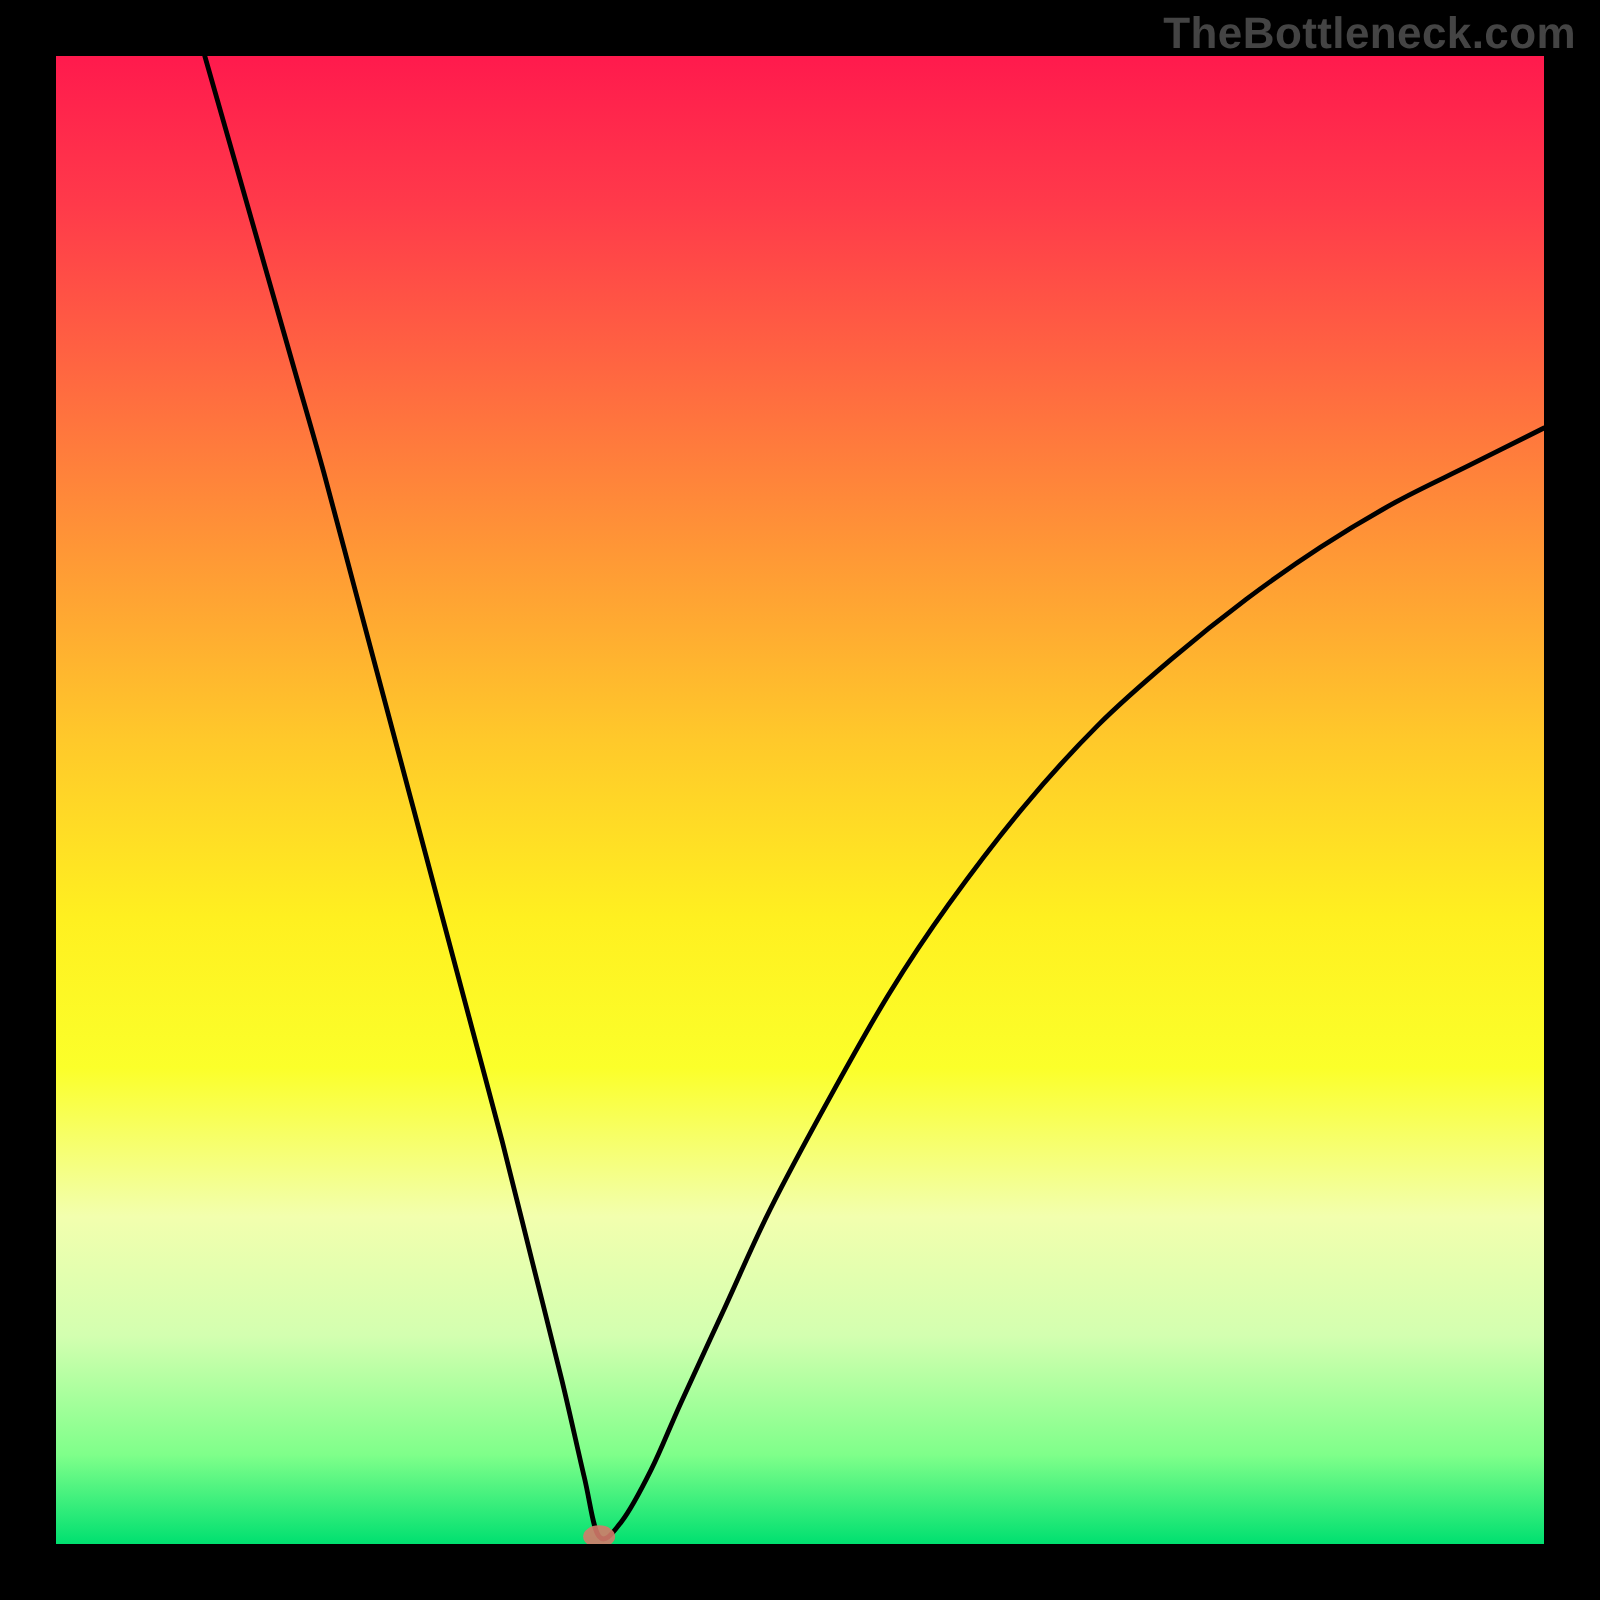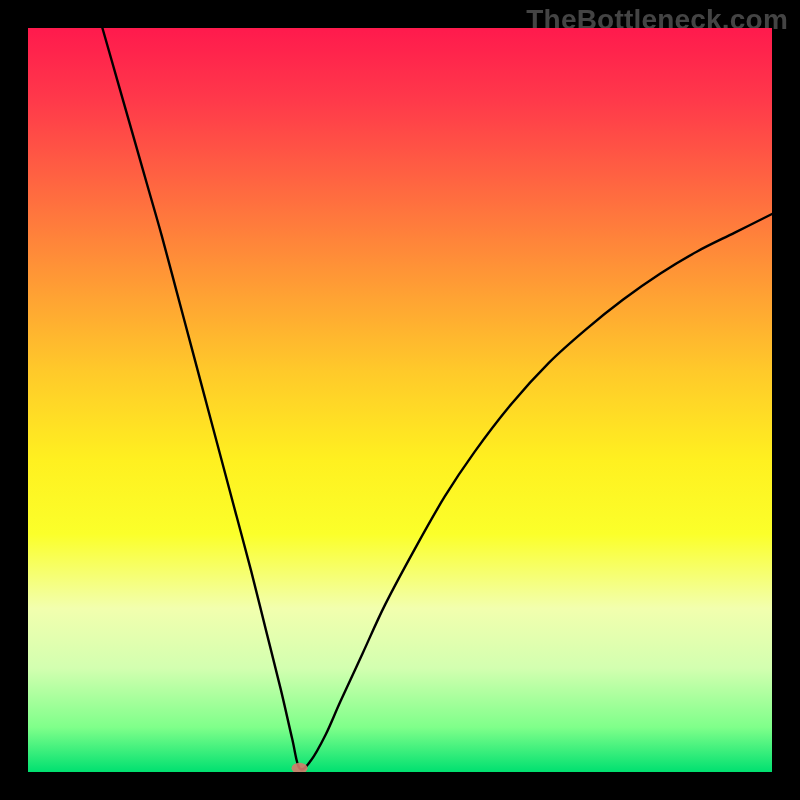--- a/index.html
+++ b/index.html
@@ -26,21 +26,21 @@
       #fbff2a 68%,
       #f2ffae 78%,
       #d3ffb0 86%,
       #7fff8a 94%,
       #00e070 100%);
   }
   .watermark {
     position: absolute;
     top: 4px;
     right: 12px;
-    font-size: 28px;
+    font-size: 22px;
     font-weight: 600;
     color: #444;
     letter-spacing: 0.2px;
   }
   svg.curve {
     position: absolute;
     left: 0; top: 0;
     width: 744px; height: 744px;
   }
 </style>

